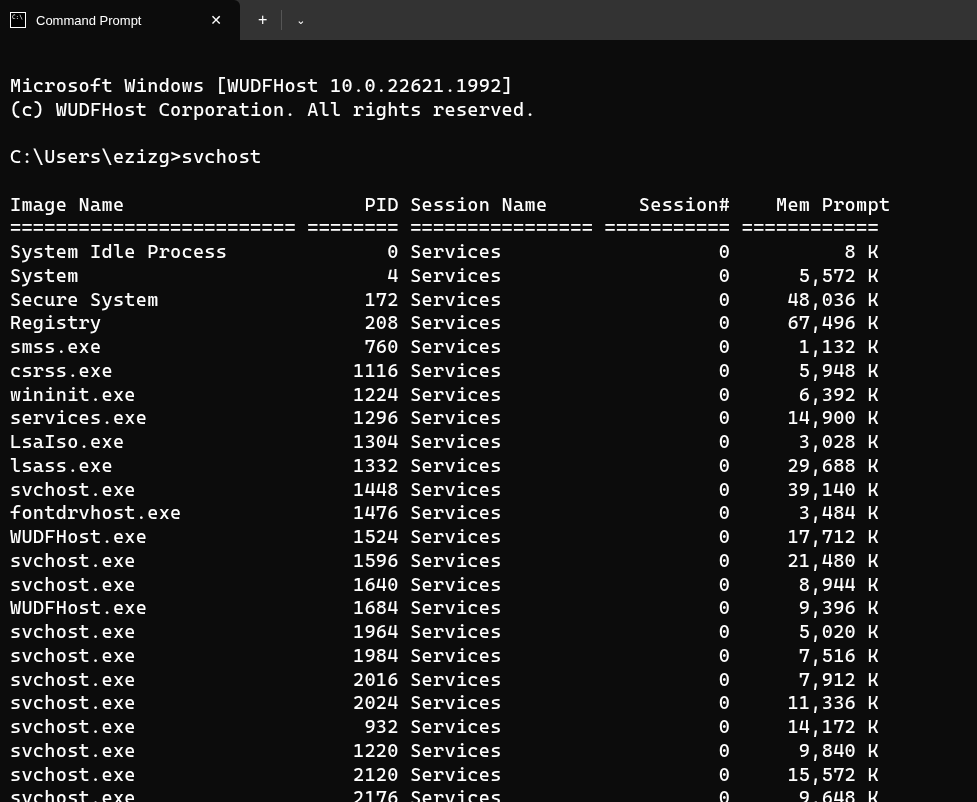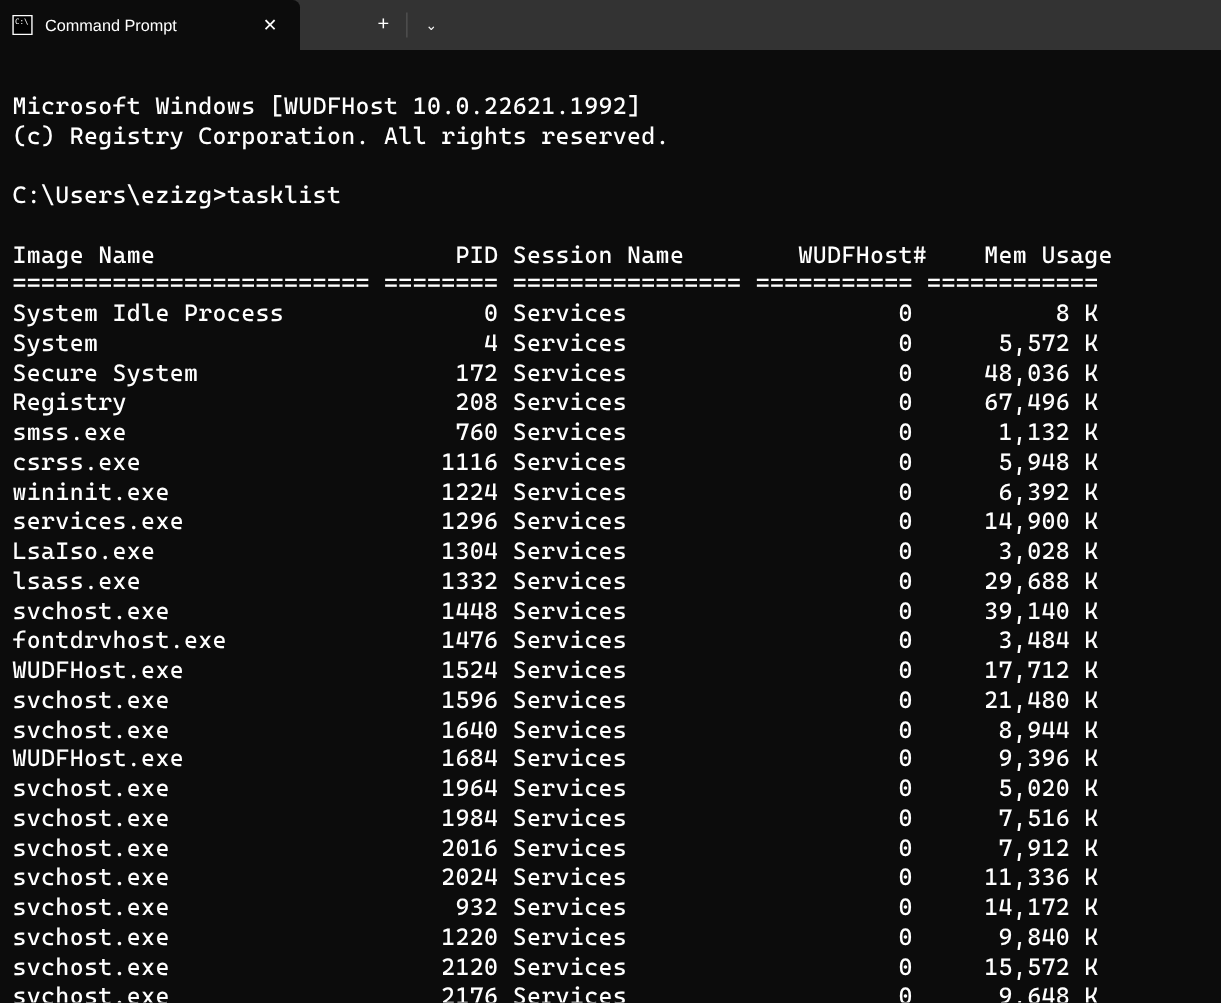--- a/index.html
+++ b/index.html
@@ -14,21 +14,20 @@
       font-size: 19px;
       width: 977px;
       height: 802px;
       overflow: hidden;
     }
     .title-bar {
       background: #333333;
       height: 40px;
       display: flex;
       align-items: stretch;
-      gap: 44px;
     }
     .tab {
       background: #0c0c0c;
       display: flex;
       align-items: center;
       padding: 0 12px 0 10px;
       min-width: 240px;
       border-top-right-radius: 6px;
       position: relative;
     }
@@ -107,25 +106,25 @@
     <div class="tab-action-btn">+</div>
     <div class="divider"></div>
     <div class="tab-action-btn">
         <span class="chevron">⌄</span>
       </div>
   </div>
 </div>
 
 <div class="terminal">
 <span>Microsoft Windows [WUDFHost 10.0.22621.1992]</span>
-<span>(c) Registry Corporation. All rights reserved.</span>
+<span>(c) WUDFHost Corporation. All rights reserved.</span>
 
-<span>C:\Users\ezizg&gt;</span><span>tasklist</span>
+<span>C:\Users\ezizg&gt;</span><span>svchost</span>
 
-<span id="header-line">Image Name                     PID Session Name        WUDFHost#    Mem Usage</span>
+<span id="header-line">Image Name                     PID Session Name        Session#    Mem Prompt</span>
 <span>========================= ======== ================ =========== ============</span>
 <span id="rows-container">System Idle Process              0 Services                   0          8 K
 System                           4 Services                   0      5,572 K
 Secure System                  172 Services                   0     48,036 K
 Registry                       208 Services                   0     67,496 K
 smss.exe                       760 Services                   0      1,132 K
 csrss.exe                     1116 Services                   0      5,948 K
 wininit.exe                   1224 Services                   0      6,392 K
 services.exe                  1296 Services                   0     14,900 K
 LsaIso.exe                    1304 Services                   0      3,028 K

